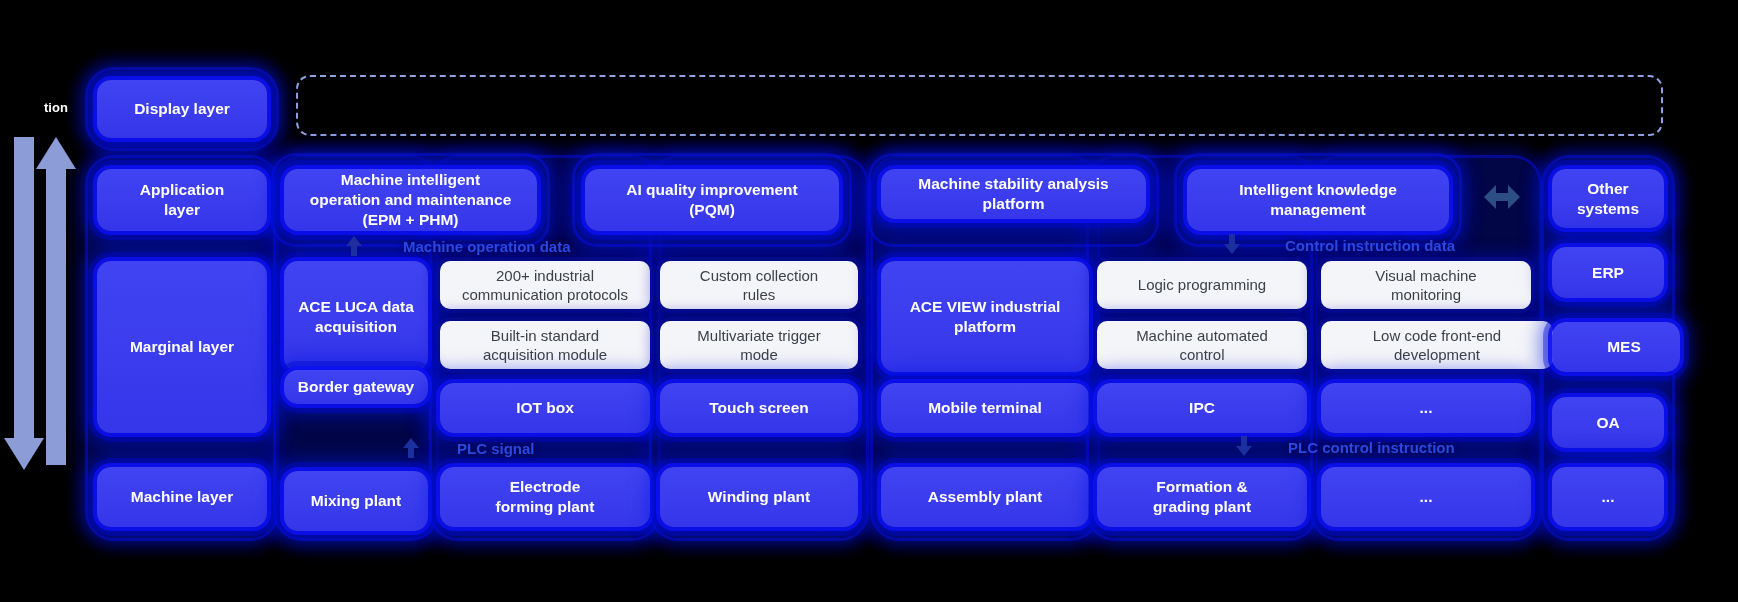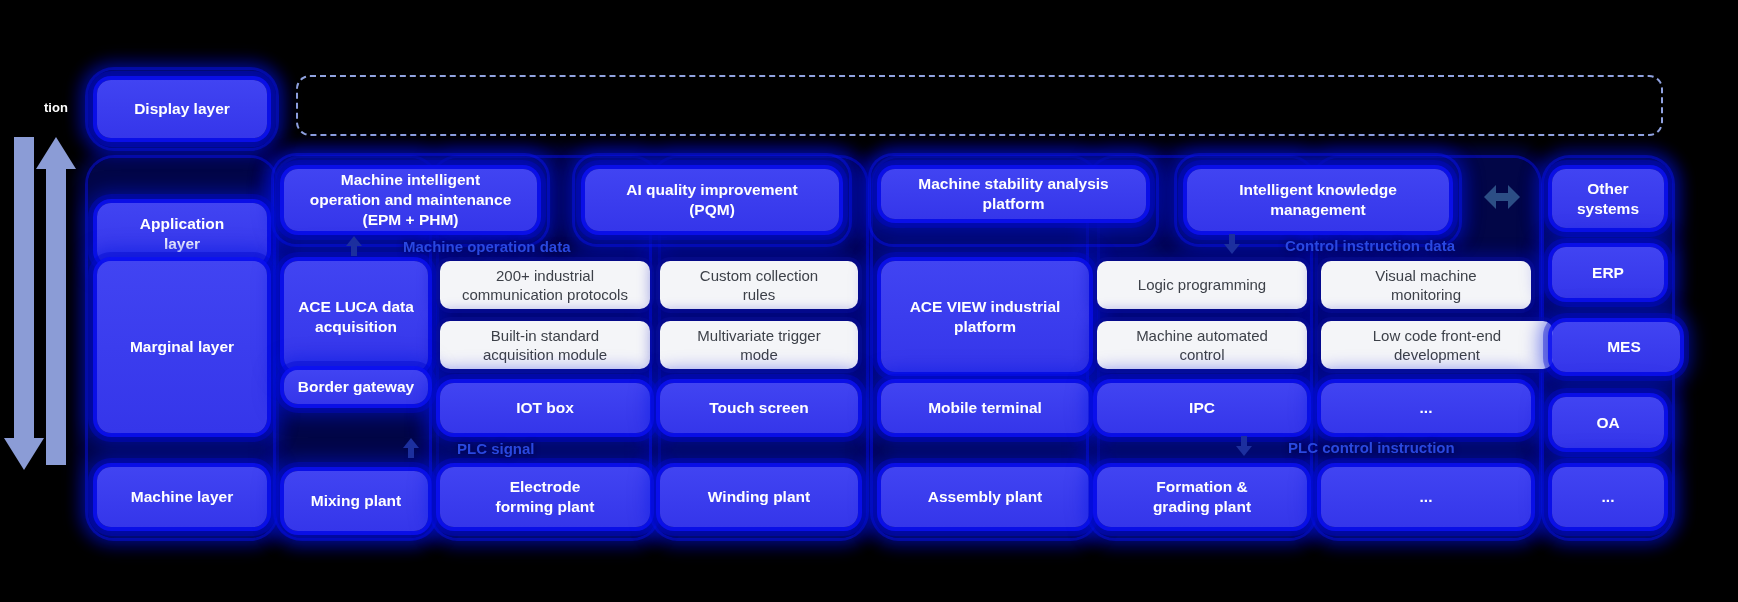--- a/index.html
+++ b/index.html
@@ -77,21 +77,21 @@
     <div class="tri" style="left:4px;top:438px;border-left:20px solid transparent;border-right:20px solid transparent;border-top:32px solid #8b9cd6;"></div>
   </div>
   <div>
     <div class="tri" style="left:36px;top:137px;border-left:20px solid transparent;border-right:20px solid transparent;border-bottom:32px solid #8b9cd6;"></div>
     <div class="shaft" style="left:46px;top:169px;width:20px;height:296px;"></div>
   </div>
 
   <div class="partial-label" style="left:44px;top:100px;">tion</div>
 
   <div class="bb" style="left:97px;top:80px;width:170px;height:58px;">Display layer</div>
-  <div class="bb" style="left:97px;top:169px;width:170px;height:62px;margin-top:34px;">Application
+  <div class="bb" style="left:97px;top:169px;width:170px;height:62px;">Application
 layer</div>
   <div class="bb" style="left:97px;top:261px;width:170px;height:172px;">Marginal layer</div>
   <div class="bb" style="left:97px;top:467px;width:170px;height:60px;">Machine layer</div>
 
   <div class="bb" style="left:284px;top:169px;width:253px;height:62px;">Machine intelligent
 operation and maintenance
 (EPM + PHM)</div>
   <div class="bb" style="left:585px;top:169px;width:254px;height:62px;">AI quality improvement
 (PQM)</div>
   <div class="bb" style="left:881px;top:169px;width:265px;height:50px;">Machine stability analysis

